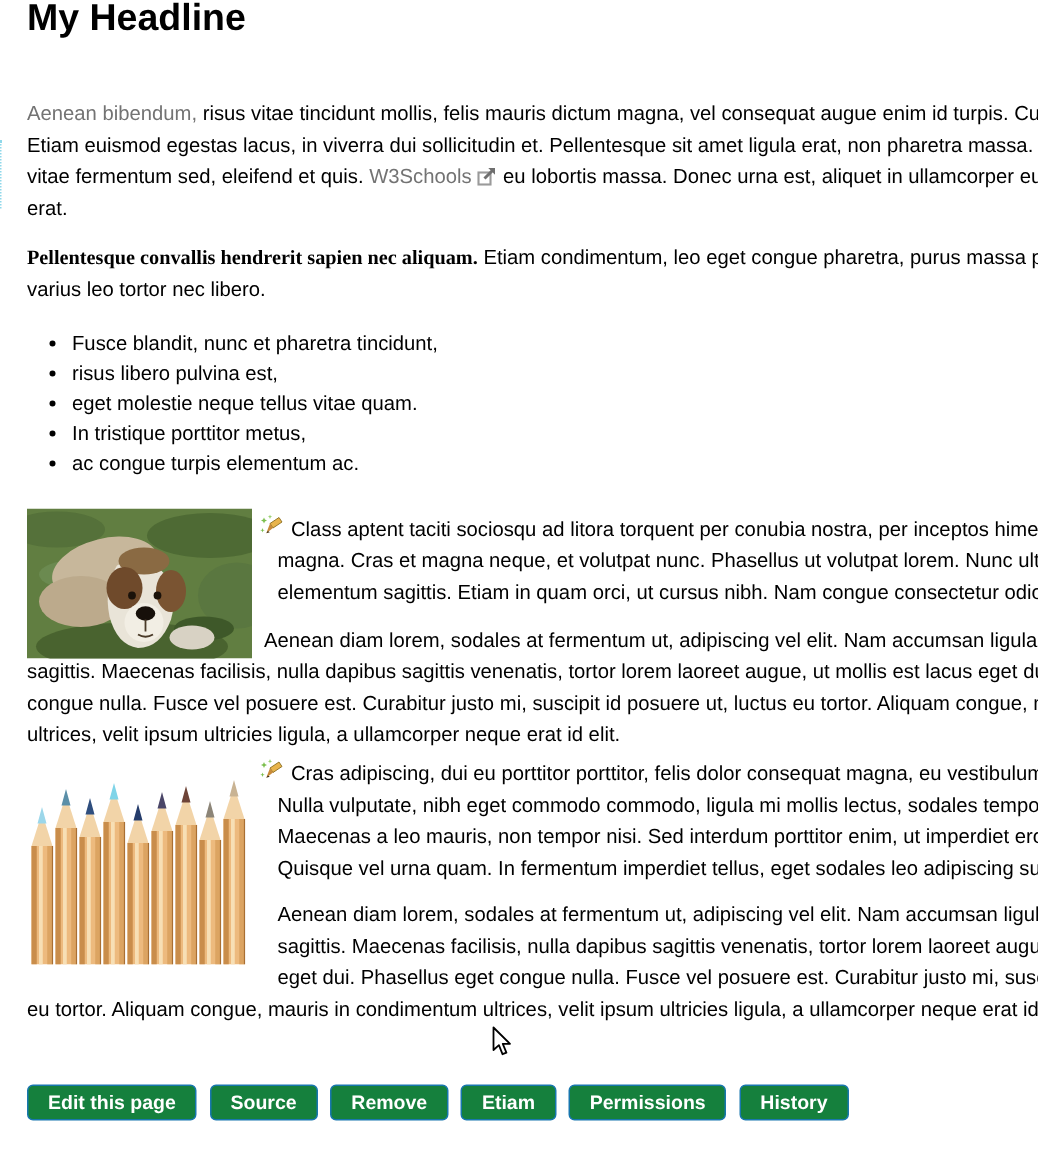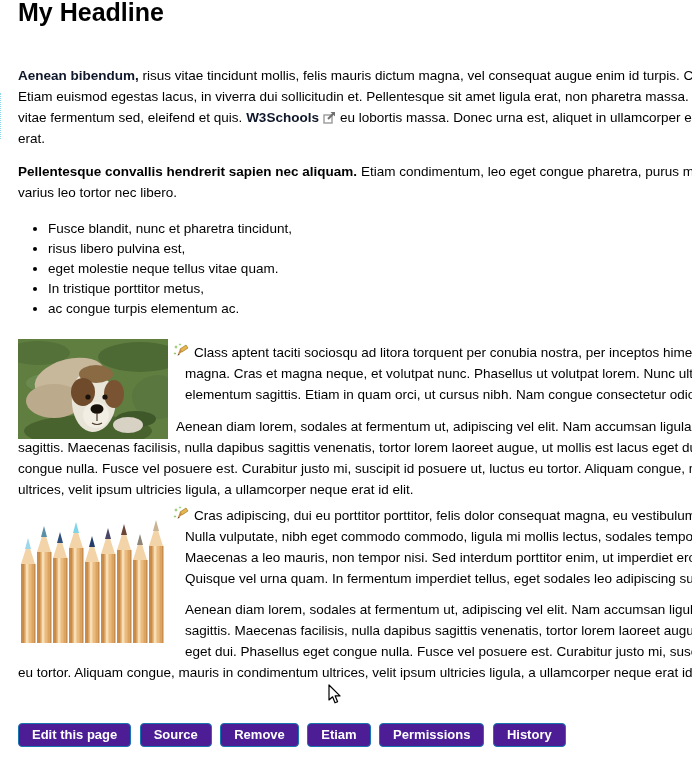--- a/index.html
+++ b/index.html
@@ -3,36 +3,36 @@
 <meta charset="utf-8">
 <style>
   html,body{margin:0;padding:0;}
   body{
     width:692px;height:773px;overflow:hidden;background:#ffffff;
     font-family:"Liberation Sans",sans-serif;color:#000;position:relative;
   }
   .content{padding-left:18px;}
   h1{font-size:25px;font-weight:bold;margin:-2px 0 0 0;}
   .ln{white-space:nowrap;height:21px;line-height:21px;font-size:13.5px;}
-  .link{color:#0f172a;text-decoration:none;cursor:pointer;font-weight:bold;}
-  .b{font-weight:bold;}
+  .link{color:#737373;text-decoration:none;cursor:pointer;}
+  .b{font-weight:bold;font-family:Liberation Serif, serif;}
   ul.bullets{margin:16px 0 0 0;padding:0 0 0 30px;}
   ul.bullets li{font-size:13.5px;line-height:20px;}
   .media-section{position:relative;}
   .sec-dog{margin-top:20px;}
   .sec-pencils{margin-top:2px;}
   .media-img{position:absolute;left:0;}
   .beside{padding-top:3px;}
   .ml-lines{margin-left:167px;}
   .ml-first{margin-left:155px;}
   .edit-ic{display:inline-block;vertical-align:-2px;margin-right:5px;}
   .ext-ic{display:inline-block;vertical-align:-2px;margin:0 4px;}
   .toolbar{margin-top:40px;}
   .btn{
-    display:inline-block;background:#4c1d95;border:1px solid #1877AE;border-radius:4px;
+    display:inline-block;background:#15803d;border:1px solid #1877AE;border-radius:4px;
     color:#fff;font-weight:bold;font-size:13px;height:24px;line-height:22px;
     padding:0 13px;margin-right:4px;cursor:pointer;font-family:inherit;
   }
   .cursor{position:absolute;left:328px;top:684px;z-index:50;}
   .left-dotted{position:absolute;left:0;top:93px;height:46px;width:1px;border-left:1px dotted #8FD8EA;}
 </style>
 </head>
 <body>
 
 <div class="left-dotted"></div>

